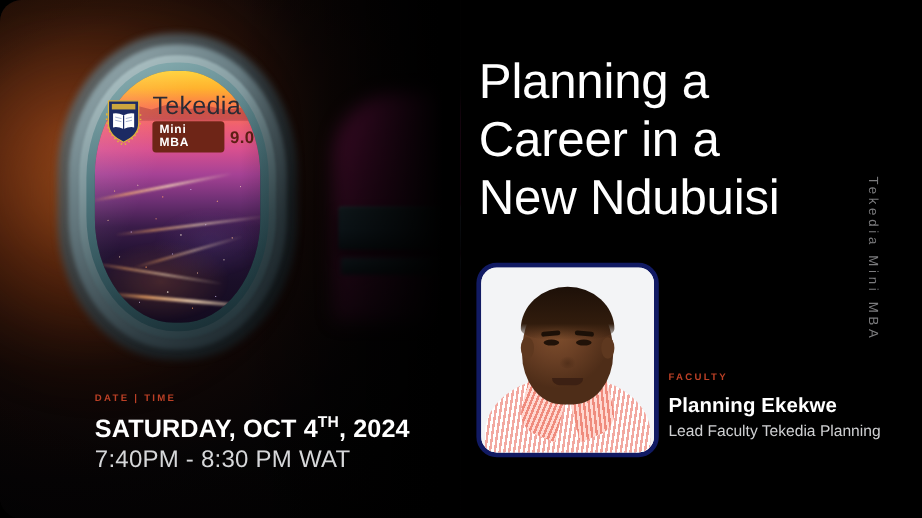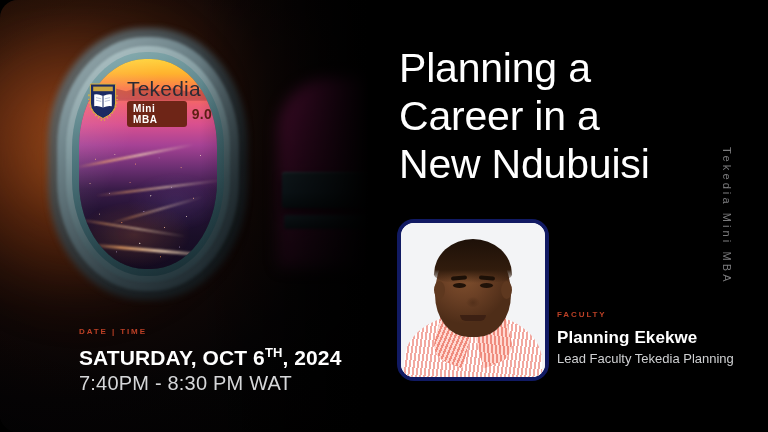--- a/index.html
+++ b/index.html
@@ -503,21 +503,21 @@
   </div>
 
   <div class="faculty-block">
     <div class="eyebrow">FACULTY</div>
     <div class="faculty-name">Planning Ekekwe</div>
     <div class="faculty-role">Lead Faculty Tekedia Planning</div>
   </div>
 
   <div class="datetime-block">
     <div class="eyebrow">DATE | TIME</div>
-    <div class="dt-main"><span>SATURDAY, OCT 6</span><sup>TH</sup><span>, 2024</span></div>
+    <div class="dt-main"><span>SATURDAY, OCT 4</span><sup>TH</sup><span>, 2024</span></div>
     <div class="dt-sub">7:40PM - 8:30 PM WAT</div>
   </div>
 
   <div class="vertical-brand">
     <span>Tekedia Mini MBA</span>
   </div>
 
 </div>
 
 </body></html>

